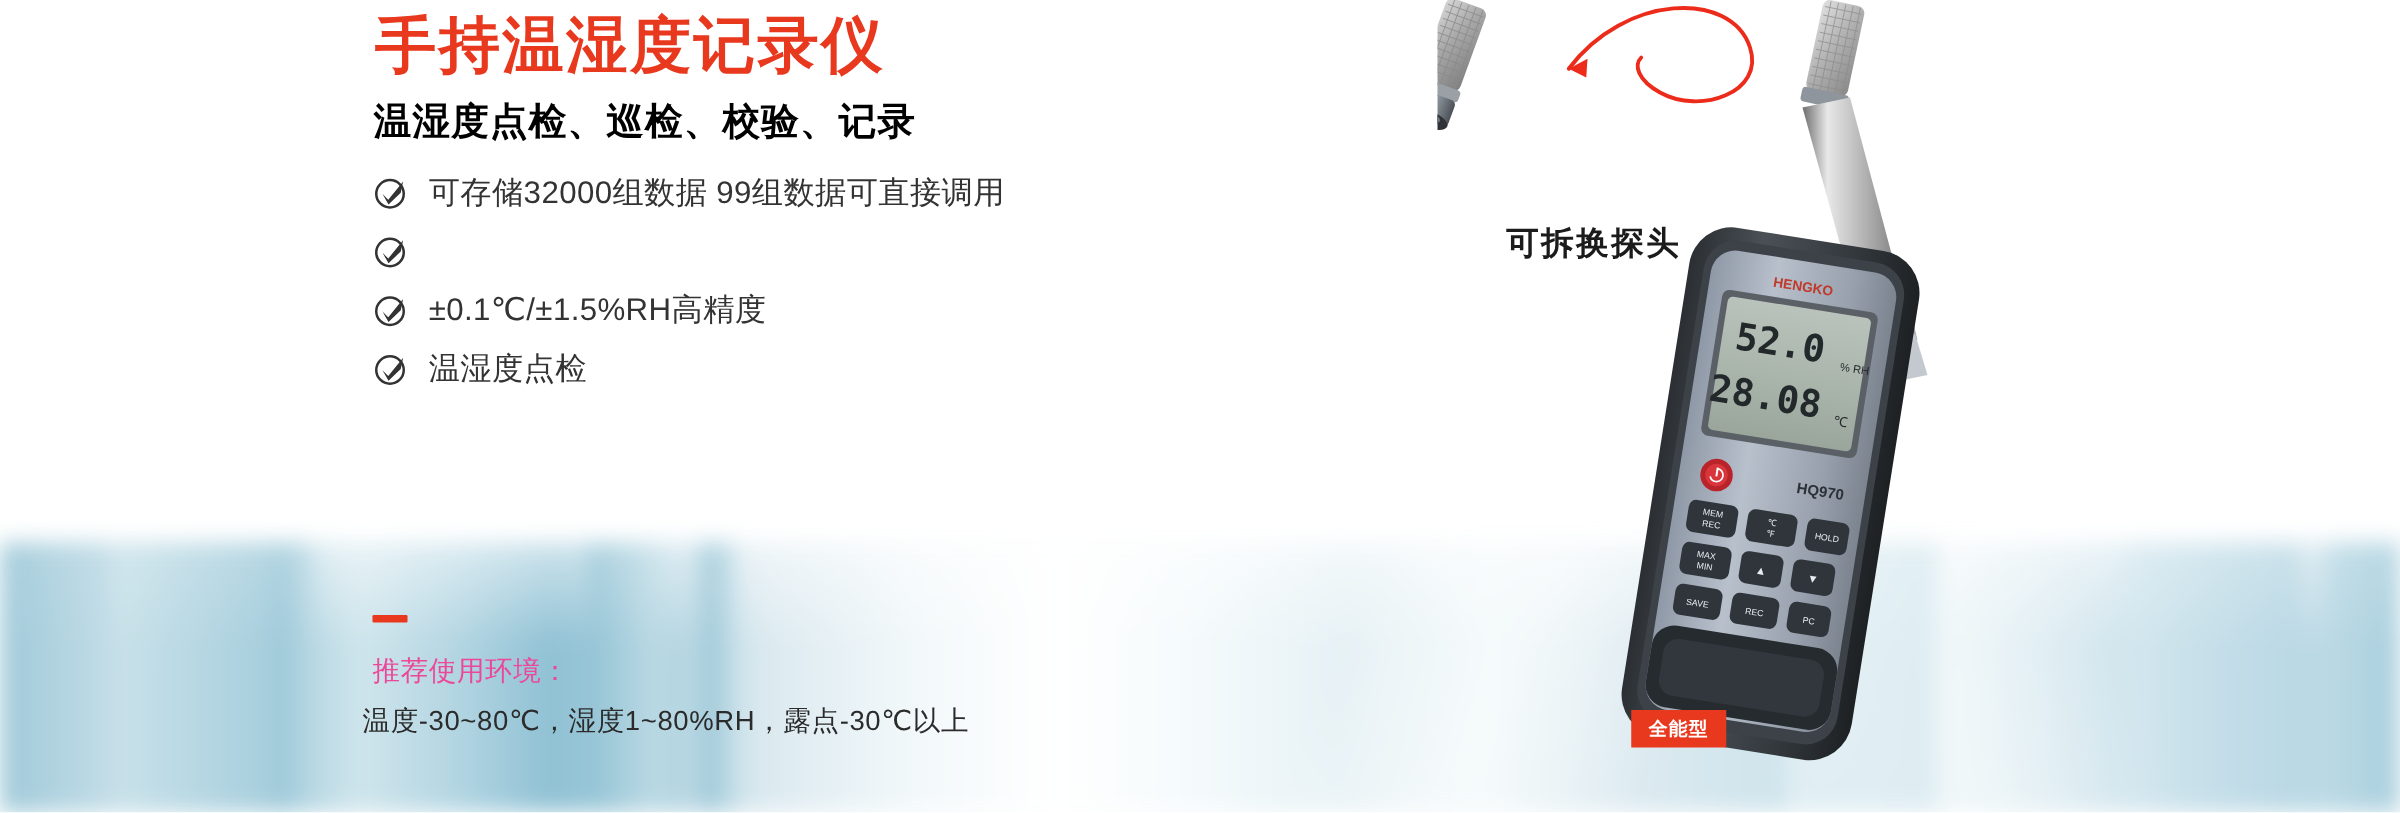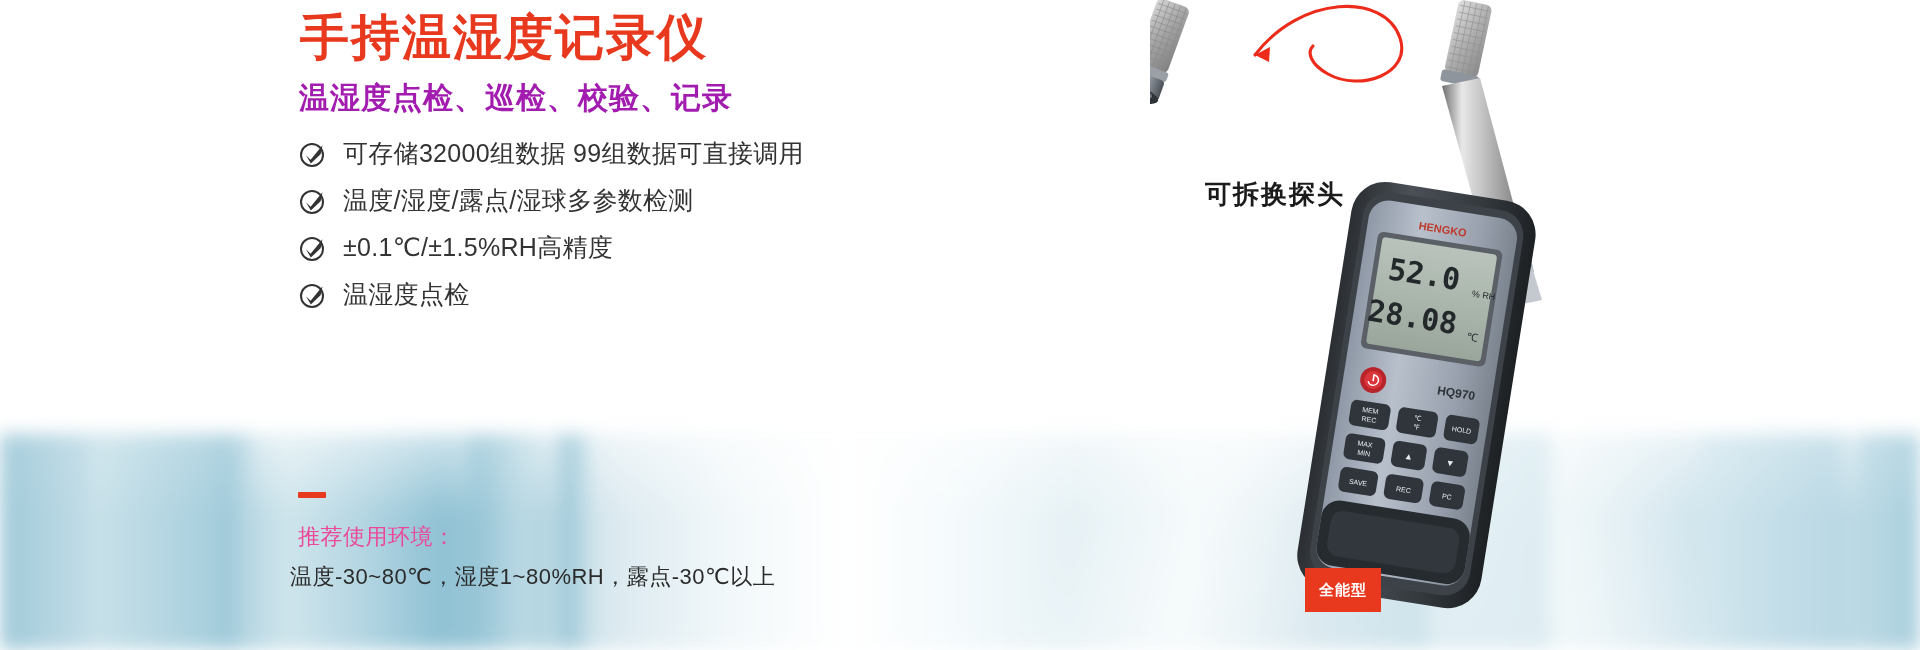--- a/index.html
+++ b/index.html
@@ -102,21 +102,21 @@
     line-height: 1.2;
     white-space: nowrap;
   }
 
   .sub-title {
     position: absolute;
     left: 299px;
     top: 78px;
     font-size: 30px;
     font-weight: bold;
-    color: #a21caf;
+    color: #000000;
     letter-spacing: 1px;
     line-height: 1.3;
     white-space: nowrap;
   }
 
   .features {
     position: absolute;
     left: 299px;
     top: 130px;
     width: 660px;
@@ -186,21 +186,21 @@
     white-space: nowrap;
     margin-top: 12px;
   }
 
   
   .badge {
     position: absolute;
     left: 1305px;
     top: 568px;
     width: 76px;
-    height: 44px;
+    height: 30px;
     background: #e8381e;
     color: #ffffff;
     font-size: 15px;
     font-weight: bold;
     display: flex;
     align-items: center;
     justify-content: center;
     letter-spacing: 1px;
   }
 
@@ -247,21 +247,20 @@
         <span class="feature-text">可存储32000组数据  99组数据可直接调用</span>
       </div>
 
       <div class="feature-row">
         <span class="check-icon">
           <svg width="28" height="28" viewBox="0 0 28 28">
             <circle cx="13" cy="15" r="11" fill="none" stroke="#333333" stroke-width="2"></circle>
             <path d="M7 15.2 L11.6 19.8 L23.5 5.2 L21.6 14.2 L11.8 23.6 Z" fill="#333333"></path>
           </svg>
         </span>
-        <span class="feature-text">温度/湿度/露点/湿球多参数检测</span>
       </div>
 
       <div class="feature-row">
         <span class="check-icon">
           <svg width="28" height="28" viewBox="0 0 28 28">
             <circle cx="13" cy="15" r="11" fill="none" stroke="#333333" stroke-width="2"></circle>
             <path d="M7 15.2 L11.6 19.8 L23.5 5.2 L21.6 14.2 L11.8 23.6 Z" fill="#333333"></path>
           </svg>
         </span>
         <span class="feature-text">±0.1℃/±1.5%RH高精度</span>

